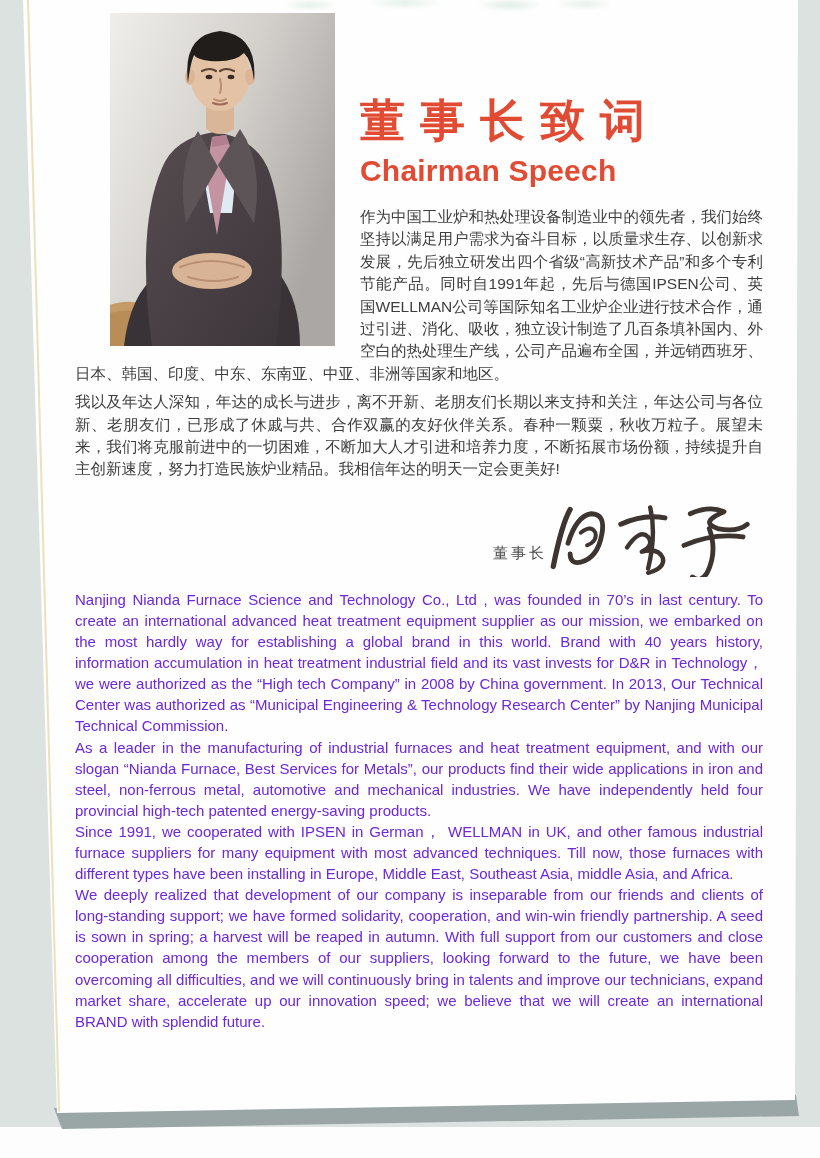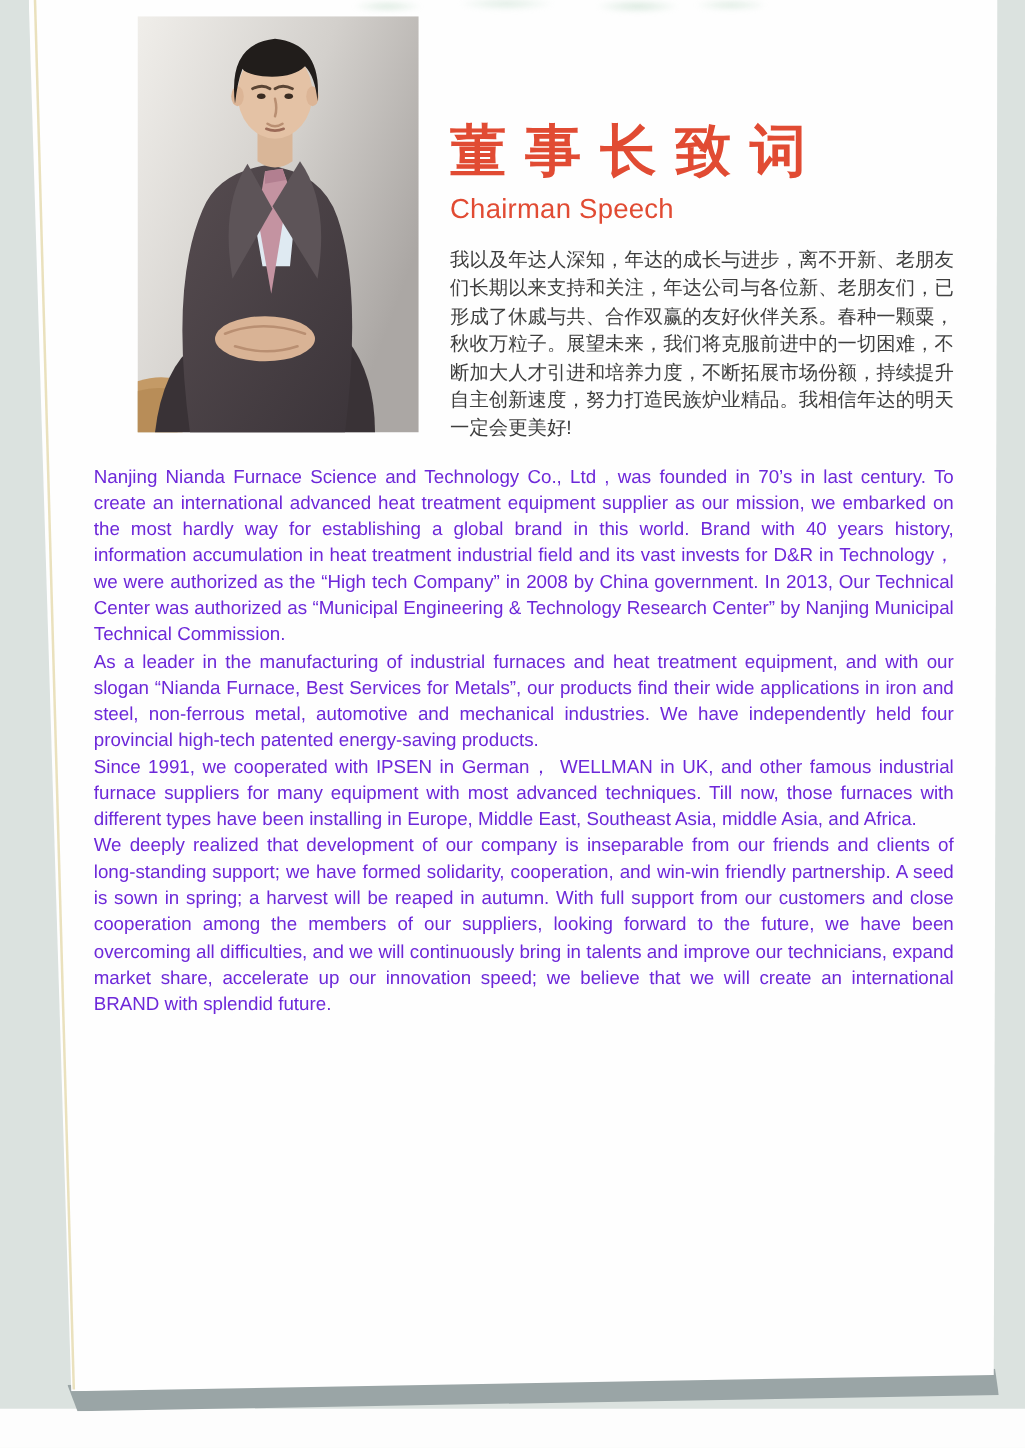--- a/index.html
+++ b/index.html
@@ -21,21 +21,21 @@
          radial-gradient(ellipse 48px 8px at 255px 9px,#b5d4bf 0%,transparent 70%),
          radial-gradient(ellipse 42px 7px at 330px 8px,#c0dac8 0%,transparent 70%);}
   .content{position:absolute;left:75px;top:0;width:688px;}
 
   
   .photo-wrap{float:left;width:225px;height:333px;margin:13px 25px 10px 35px;}
   .photo-wrap svg{display:block;width:225px;height:333px;}
 
   .title-cn{margin-top:92px;font-size:45px;line-height:58px;letter-spacing:15px;font-weight:bold;
         color:var(--accent);font-family:"DejaVu Serif","Liberation Serif",serif;}
-  .title-en{font-size:22px;font-weight:normal;color:var(--accent);margin:4px 0 18px 2px;letter-spacing:0.2px;}
+  .title-en{font-size:30px;font-weight:bold;color:var(--accent);margin:4px 0 18px 2px;letter-spacing:0.2px;}
 
   p.cn{font-size:15.5px;line-height:22.4px;color:#3e3e3e;text-align:justify;margin:0 0 6px 0;
        font-weight:500;}
   p.cn:last-of-type{margin-bottom:16px;}
 
   .signature-row{position:relative;clear:none;height:86px;margin-top:4px;}
   .sig-label{position:absolute;left:418px;bottom:20px;font-size:15px;color:#4a4a4a;letter-spacing:3px;}
   .sig-art{position:absolute;left:468px;bottom:6px;width:225px;height:78px;}
 
   .en-block{margin-top:6px;}
@@ -104,22 +104,39 @@
           <ellipse cx="99" cy="64" rx="3.4" ry="2.2" fill="#3a2c22"></ellipse>
           <ellipse cx="121" cy="64" rx="3.4" ry="2.2" fill="#3a2c22"></ellipse>
           <path d="M110,66 q2,8 0,14 M104,86 q6,4 12,0" stroke="#b98f72" stroke-width="2" fill="none" stroke-linecap="round"></path>
           <path d="M103,90 q7,3 14,0" stroke="#9c6b58" stroke-width="2" fill="none" stroke-linecap="round"></path>
         </svg>
       </div>
 
       <div class="title-cn">董事长致词</div>
       <div class="title-en">Chairman Speech</div>
 
+      <p class="cn">作为中国工业炉和热处理设备制造业中的领先者，我们始终坚持以满足用户需求为奋斗目标，以质量求生存、以创新求发展，先后独立研发出四个省级“高新技术产品”和多个专利节能产品。同时自1991年起，先后与德国IPSEN公司、英国WELLMAN公司等国际知名工业炉企业进行技术合作，通过引进、消化、吸收，独立设计制造了几百条填补国内、外空白的热处理生产线，公司产品遍布全国，并远销西班牙、日本、韩国、印度、中东、东南亚、中亚、非洲等国家和地区。</p>
       <p class="cn">我以及年达人深知，年达的成长与进步，离不开新、老朋友们长期以来支持和关注，年达公司与各位新、老朋友们，已形成了休戚与共、合作双赢的友好伙伴关系。春种一颗粟，秋收万粒子。展望未来，我们将克服前进中的一切困难，不断加大人才引进和培养力度，不断拓展市场份额，持续提升自主创新速度，努力打造民族炉业精品。我相信年达的明天一定会更美好!</p>
 
+      <div class="signature-row">
+        <span class="sig-label">董事长</span>
+        <svg class="sig-art" viewBox="0 0 210 74">
+          <g fill="none" stroke="#3c3531" stroke-linecap="round" stroke-linejoin="round">
+            <path d="M8,64 Q16,24 24,10" stroke-width="5"></path>
+            <path d="M22,42 Q30,16 44,14 Q58,14 54,34 Q50,56 34,60 Q24,62 24,52" stroke-width="4.6"></path>
+            <path d="M34,32 q10,-8 14,0 q2,8 -8,12" stroke-width="3.6"></path>
+            <path d="M72,24 q22,-10 42,-6" stroke-width="4.6"></path>
+            <path d="M78,46 q12,-18 20,-10 q6,8 -6,14 q16,-4 20,6 q2,10 -14,14" stroke-width="4.2"></path>
+            <path d="M100,8 q6,26 -2,58" stroke-width="4.2"></path>
+            <path d="M138,14 q18,-8 32,-2 q-24,10 -6,16 q18,4 28,-4" stroke-width="4.6"></path>
+            <path d="M132,44 q28,-12 56,-8" stroke-width="4.6"></path>
+            <path d="M156,28 q8,22 -2,42 q-6,10 -14,4" stroke-width="4.6"></path>
+          </g>
+        </svg>
+      </div>
 
       <div class="en-block">
         <p class="en">Nanjing Nianda Furnace Science and Technology Co., Ltd , was founded in 70’s in last century. To create an international advanced heat treatment equipment supplier as our mission, we embarked on the most hardly way for establishing a global brand in this world. Brand with 40 years history, information accumulation in heat treatment industrial field and its vast invests for D&amp;R in Technology，  we were authorized as the “High tech Company” in 2008 by China government. In 2013, Our Technical Center was authorized as “Municipal Engineering &amp; Technology Research Center” by Nanjing Municipal Technical Commission.</p>
         <p class="en">As a leader in the manufacturing of industrial furnaces and heat treatment equipment, and with our slogan “Nianda Furnace, Best Services for Metals”, our products find their wide applications in iron and steel, non-ferrous metal, automotive and mechanical industries. We have independently held four provincial high-tech patented energy-saving products.</p>
         <p class="en">Since 1991, we cooperated with IPSEN in German， WELLMAN in UK, and other famous industrial furnace suppliers for many equipment with most advanced techniques. Till now, those furnaces with different types have been installing in Europe, Middle East, Southeast Asia, middle Asia, and Africa.</p>
         <p class="en">We deeply realized that development of our company is inseparable from our friends and clients of long-standing support; we have formed solidarity, cooperation, and win-win friendly partnership. A seed is sown in spring; a harvest will be reaped in autumn. With full support from our customers and close cooperation among the members of our suppliers, looking forward to the future, we have been overcoming all difficulties, and we will continuously bring in talents and improve our technicians, expand market share, accelerate up our innovation speed; we believe that we will create an international BRAND with splendid future.</p>
       </div>
 
     </div>
   </div>

